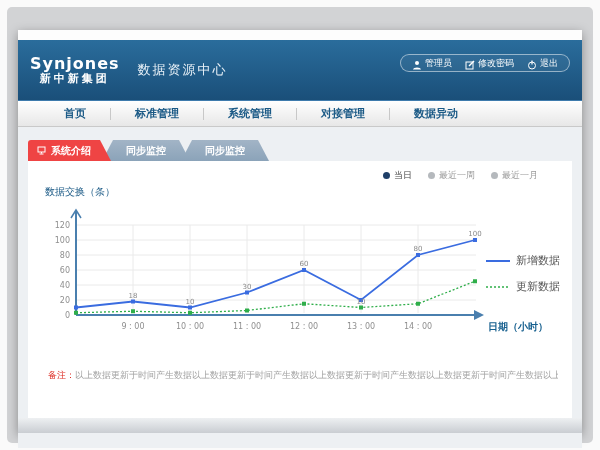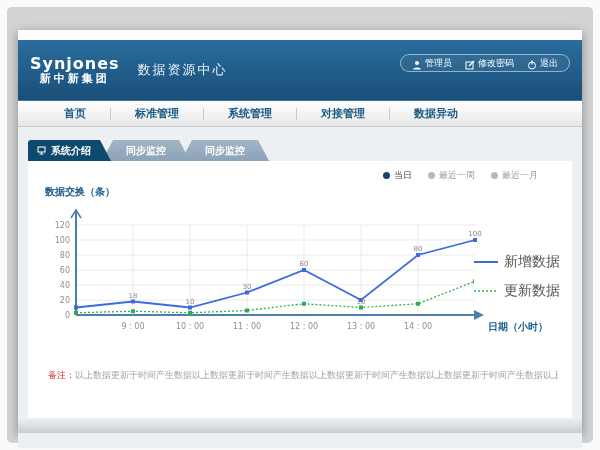--- a/index.html
+++ b/index.html
@@ -18,36 +18,36 @@
   .user-item { display:flex; align-items:flex-end; gap:3px; color:#fff; font-size:9px; cursor:pointer; }
   .user-item svg { display:block; }
   
   .nav { height:26px; background:linear-gradient(#ffffff,#e7e7e7); border-bottom:1px solid #c9c9c9; display:flex; align-items:center; padding-left:22px; }
   .nav-item { color:#1b5a86; font-size:11px; font-weight:bold; padding:0 24px; cursor:pointer; }
   .nav-sep { width:1px; height:12px; background:#c8c8c8; }
   
   .content { height:321px; background:#edf0f3; padding-top:13px; position:relative; }
   .tabs { display:flex; margin-left:10px; height:21px; position:relative; }
   .tab { height:21px; line-height:21px; font-size:10px; font-weight:bold; color:#fff; position:relative; cursor:pointer; }
-  .tab.active { background:#0c4a6e; z-index:3; padding:0 20px 0 9px; border-top-left-radius:3px;
+  .tab.active { background:#ef4444; z-index:3; padding:0 20px 0 9px; border-top-left-radius:3px;
     clip-path:polygon(0 0, calc(100% - 11px) 0, 100% 100%, 0 100%); display:flex; align-items:center; gap:5px; }
   .tab.inactive { background:linear-gradient(#a2b4c6,#8ba3b9); z-index:1; padding:0 24px; margin-left:-9px;
     clip-path:polygon(11px 0, calc(100% - 11px) 0, 100% 100%, 0 100%); }
   .panel { position:relative; margin:0 10px; height:265px; background:#fff; }
   
   .filters { position:absolute; top:8px; right:34px; display:flex; gap:16px; }
   .filter { display:flex; align-items:center; gap:4px; font-size:9px; color:#999; cursor:pointer; }
   .filter .dot { width:7px; height:7px; border-radius:50%; background:#b5b9bd; }
   .filter.selected { color:#444; }
   .filter.selected .dot { background:#1f3f68; }
-  .y-axis-title { position:absolute; top:24px; left:17px; color:#1b5a86; font-size:10px; font-weight:bold; }
+  .y-axis-title { position:absolute; top:24px; left:17px; color:#1b5a86; font-size:10px; font-weight:normal; }
   .chart-wrap { position:absolute; left:8px; top:42px; }
   
   .legend { position:absolute; top:90px; right:12px; display:flex; flex-direction:column; gap:11px; z-index:2; background:#fff; padding:2px 0; }
-  .legend-item { display:flex; align-items:center; gap:6px; font-size:14px; color:#555; }
+  .legend-item { display:flex; align-items:center; gap:6px; font-size:11px; color:#555; }
   .legend-item svg { display:block; }
   
   .note { position:absolute; left:20px; right:14px; top:208px; font-size:9px; color:#a2a2a2; white-space:nowrap; overflow:hidden; }
   .note .note-label { color:#dd2c23; font-weight:normal;margin-top:45px; }
   .card-strip-bottom { position:absolute; left:0; right:0; bottom:0; height:15px; background:linear-gradient(#eef0f2,#c9cdd2); }
 </style>
 </head>
 <body>
 
 <div class="backdrop"></div>

